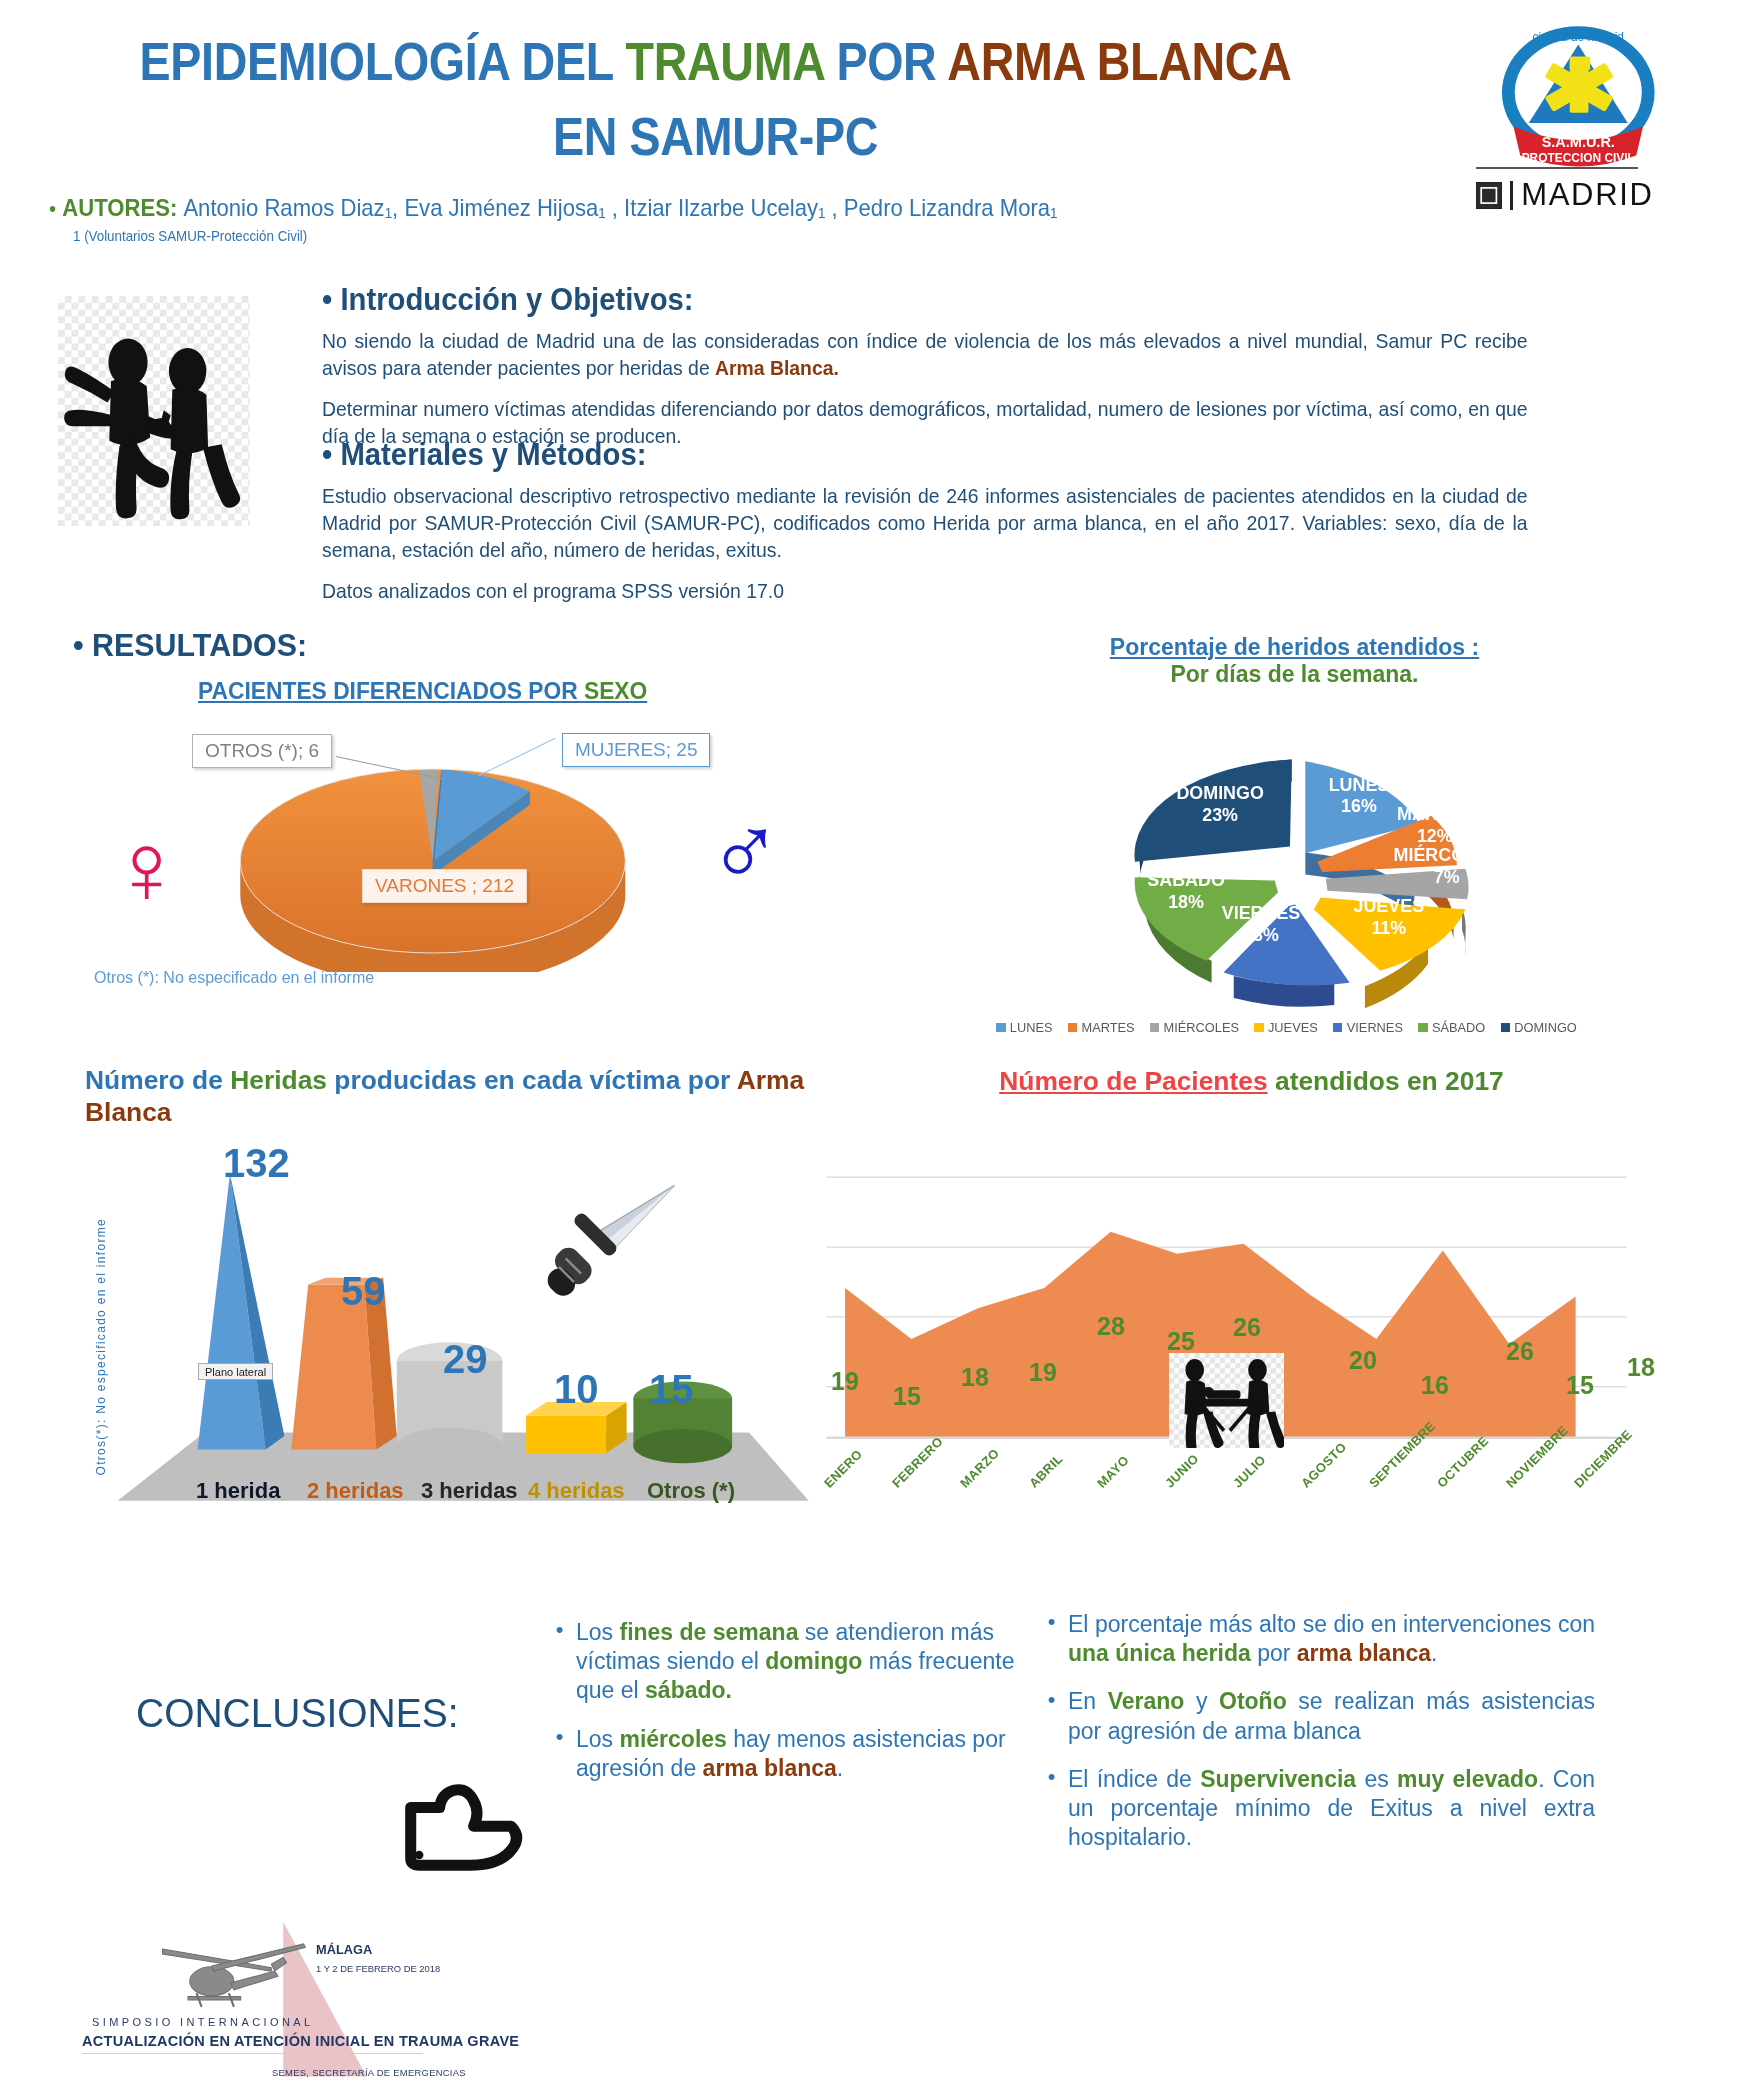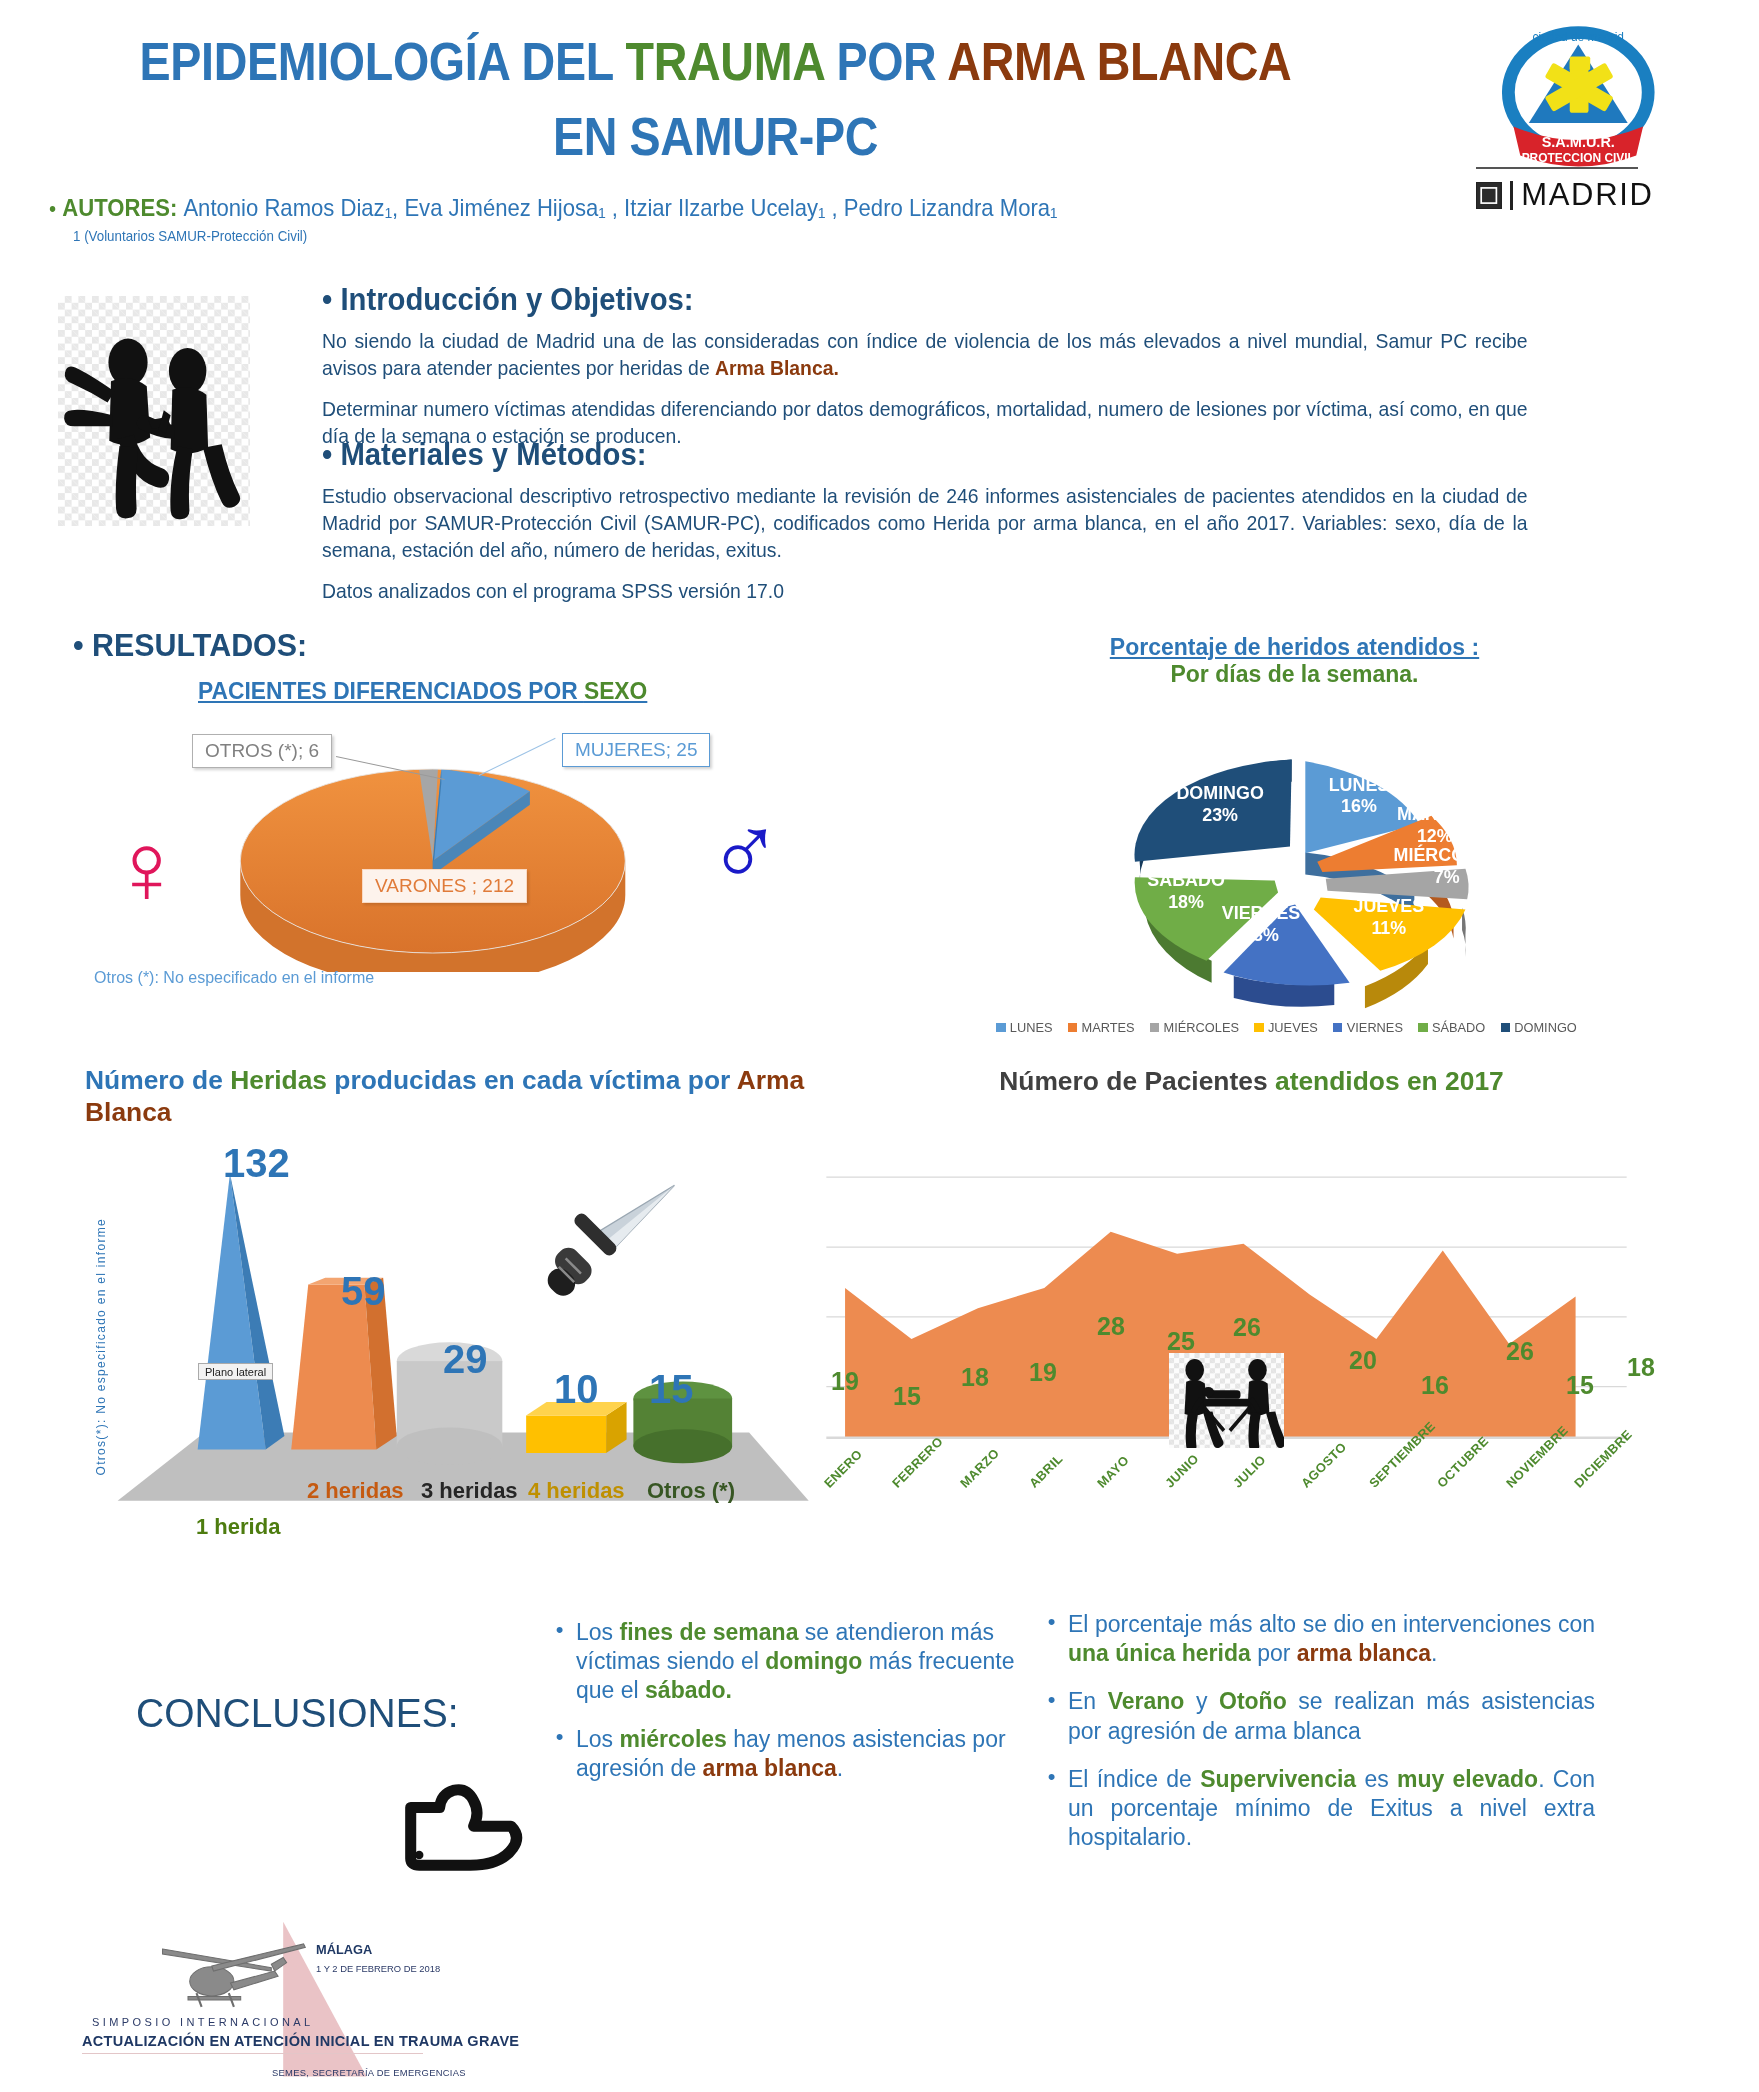--- a/index.html
+++ b/index.html
@@ -91,21 +91,21 @@
   .ylab { position:absolute; left:94px; top:1218px; font-size:12px; color:#2E75B6;
           writing-mode:vertical-rl; transform:rotate(180deg); letter-spacing:1.3px; white-space:nowrap;}
   .val-lbl { position:absolute; font-size:40px; font-weight:700; color:#2E75B6; }
   .cat-lbl { position:absolute; font-size:22px; font-weight:700; white-space:nowrap; }
   .plano { position:absolute; font-size:11px; background:#F2F2F2; border:0.9px solid #AAA;
            padding:1.7px 6px; color:#222; }
 
   
   .month-title { position:absolute; left:928px; top:1066px; width:647px; text-align:center;
                  font-size:26.4px; font-weight:700; white-space:nowrap; }
-  .month-title .b { color:#404040; } .month-title .g { color:#4E8A2E; }
+  .month-title .b { color:#ef4444;text-decoration:underline; } .month-title .g { color:#4E8A2E; }
   .mval { position:absolute; font-size:25px; font-weight:700; color:#4E8A2E; }
   .mcat { position:absolute; font-size:12.8px; font-weight:700; color:#4E8A2E;
           transform:rotate(-45deg); transform-origin:left top; white-space:nowrap; letter-spacing:0.4px;}
   .stretcher { position:absolute;
      background-image:
        linear-gradient(45deg,#e4e4e4 25%,transparent 25%,transparent 75%,#e4e4e4 75%),
        linear-gradient(45deg,#e4e4e4 25%,transparent 25%,transparent 75%,#e4e4e4 75%);
      background-size:10.2px 10.2px; background-position:0 0, 5.1px 5.1px; background-color:#fcfcfc;}
 
   
@@ -360,21 +360,21 @@
   </div>
 
   <div class="val-lbl" style="left:223px; top:1141px;">132</div>
   <div class="val-lbl" style="left:341px; top:1269px;">59</div>
   <div class="val-lbl" style="left:443px; top:1337px;">29</div>
   <div class="val-lbl" style="left:554px; top:1367px;">10</div>
   <div class="val-lbl" style="left:649px; top:1367px;">15</div>
 
   <div class="plano" style="left:198px; top:1363px;">Plano lateral</div>
 
-  <div class="cat-lbl" style="left:196px; top:1478px; color:#4d7c0f;margin-top:36px;">1 herida</div>
+  <div class="cat-lbl" style="left:196px; top:1478px; color:#0f172a;">1 herida</div>
   <div class="cat-lbl" style="left:307px; top:1478px; color:#C55A11;">2 heridas</div>
   <div class="cat-lbl" style="left:421px; top:1478px; color:#262626;">3 heridas</div>
   <div class="cat-lbl" style="left:528px; top:1478px; color:#BF9000;">4 heridas</div>
   <div class="cat-lbl" style="left:647px; top:1478px; color:#375623;">Otros (*)</div>
 
   <div style="position:absolute; left:528px; top:1175px;">
     <svg width="162" height="136" viewBox="0 0 190 160">
       <path d="M172 12 L96 92 L74 72 Z" fill="#C9D2DA" stroke="#9AA7B2" stroke-width="1.5"></path>
       <path d="M172 12 L96 92 L86 82 Z" fill="#E6EBEF"></path>
       <rect x="48" y="62" width="62" height="16" rx="7" transform="rotate(45 79 70)" fill="#2E2E2E"></rect>

